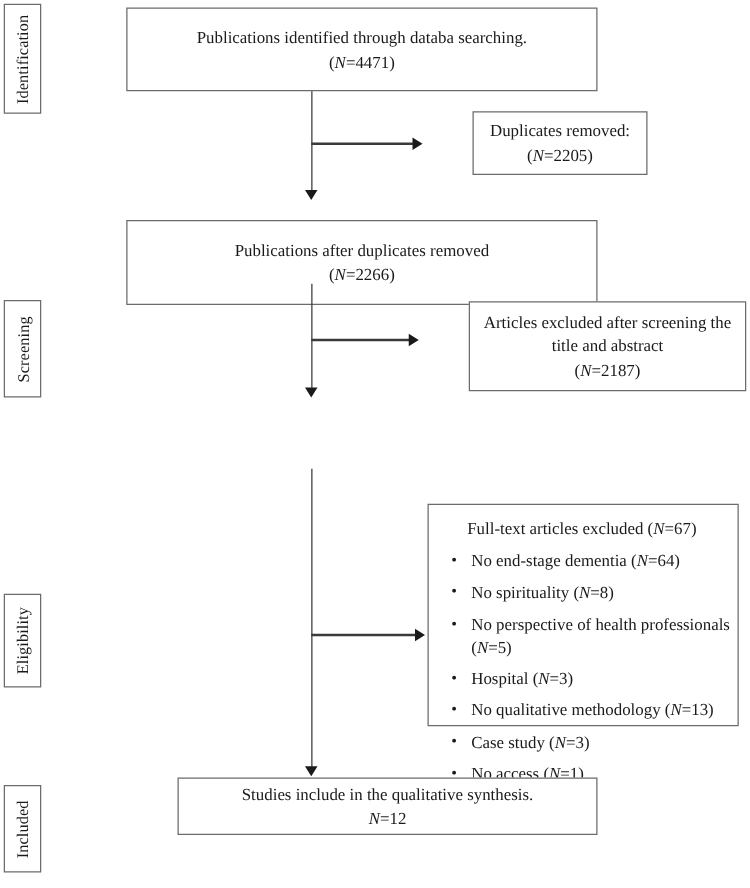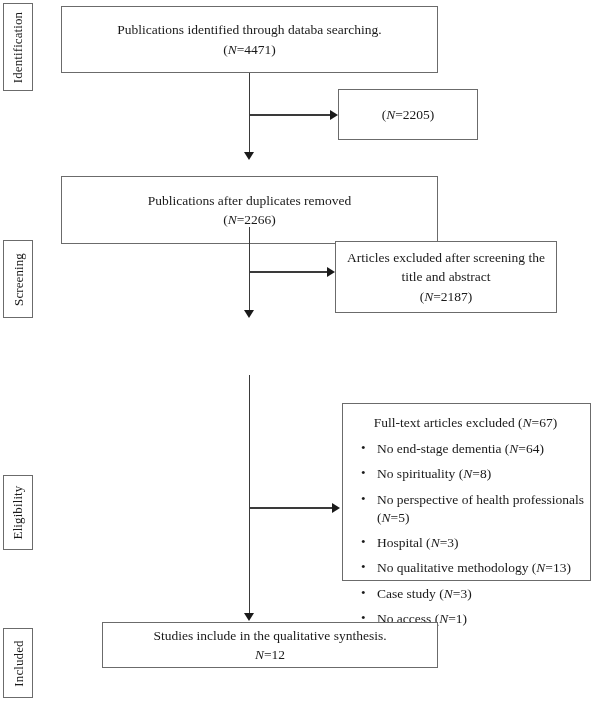--- a/index.html
+++ b/index.html
@@ -42,20 +42,21 @@
     background: #ffffff;
     box-sizing: border-box;
     display: flex;
     flex-direction: column;
     align-items: center;
     justify-content: center;
     text-align: center;
     font-size: 13.5px;
     line-height: 1.42;
     padding: 12px 6px;
+    margin-left: 40px;
   }
   .flow-box .ln { display: block; }
 
   
   .list-box {
     position: absolute;
     border: 1.5px solid #6b6b6b;
     background: #ffffff;
     box-sizing: border-box;
     font-size: 13.5px;
@@ -138,20 +139,21 @@
     <span class="ln"><span>(</span><i class="n">N</i><span>=4471)</span></span>
   </div>
 
   <div class="vline" style="left:248.5px; top:73px; height:83px;"></div>
   <div class="arrow-down" style="left:244px; top:152px;"></div>
 
   <div class="hline" style="left:249px; top:114px; width:84px;"></div>
   <div class="arrow-right" style="left:330px; top:110px;"></div>
 
   <div class="flow-box" style="left:338px; top:89px; width:140px; height:51px;">
+    <span class="ln">Duplicates removed:</span>
     <span class="ln"><span>(</span><i class="n">N</i><span>=2205)</span></span>
   </div>
 
   <div class="flow-box" style="left:61px; top:176px; width:377px; height:68px;">
     <span class="ln">Publications after duplicates removed</span>
     <span class="ln"><span>(</span><i class="n">N</i><span>=2266)</span></span>
   </div>
 
   <div class="vline" style="left:248.5px; top:227px; height:87px;"></div>
   <div class="arrow-down" style="left:244px; top:310px;"></div>

